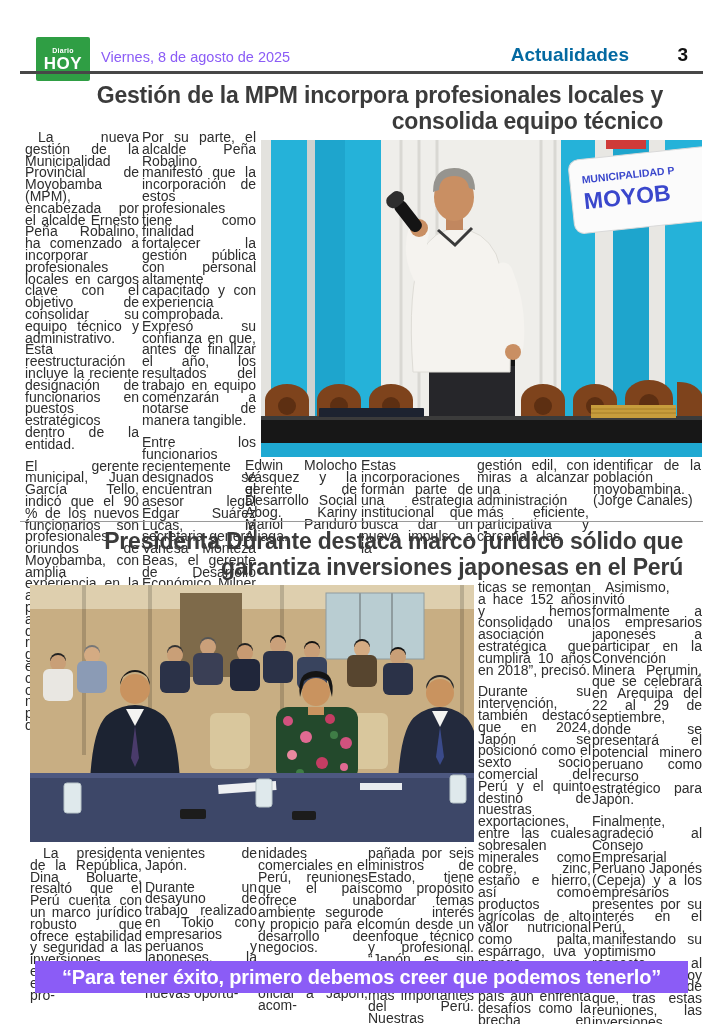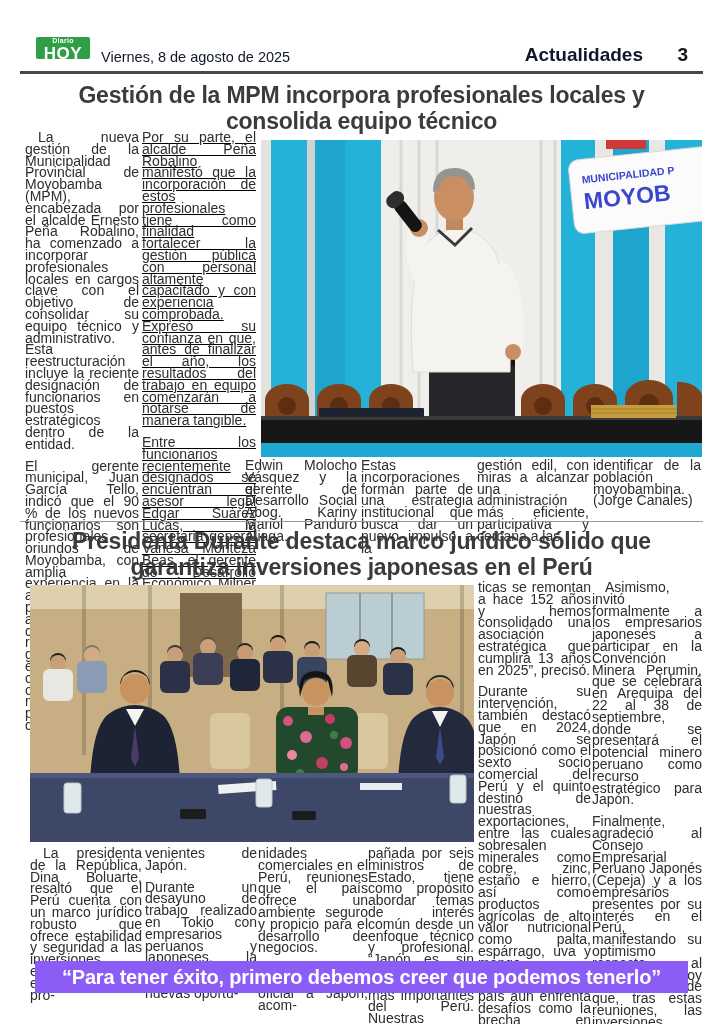--- a/index.html
+++ b/index.html
@@ -1,41 +1,41 @@
 <!DOCTYPE html>
 <html lang="es"><head>
 <meta charset="utf-8">
 <style>
   html,body{margin:0;padding:0;background:#f2f2f2;}
   .page{position:relative;width:723px;height:1024px;background:#ffffff;
         font-family:"Liberation Sans",sans-serif;overflow:hidden;margin:0 auto;}
 
   
-  .logo{position:absolute;left:36px;top:37px;width:54px;height:22px;background:#2f9e44;
-        color:#fff;display:flex;flex-direction:column;align-items:center;
+  .logo{position:absolute;left:36px;top:37px;width:54px;height:44px;background:#2f9e44;
+        color:#fff;display:flex;flex-direction:column;align-items:center;justify-content:center;
         border-radius:2px;}
   .logo-top{font-size:7px;font-weight:bold;line-height:8px;letter-spacing:.3px;}
   .logo-main{font-size:17px;font-weight:bold;line-height:17px;letter-spacing:.6px;}
-  .date{position:absolute;left:101px;top:49px;font-size:14.5px;color:#0f172a;}
-  .section{position:absolute;right:80px;top:44px;font-size:19px;font-weight:bold;color:#0f172a;}
+  .date{position:absolute;left:101px;top:49px;font-size:14.5px;color:#8b5cf6;}
+  .section{position:absolute;right:94px;top:44px;font-size:19px;font-weight:bold;color:#0369a1;}
   .pagenum{position:absolute;right:35px;top:44px;font-size:19px;font-weight:bold;color:#111;}
   .rule{position:absolute;left:20px;right:20px;top:71px;height:3px;background:#474747;}
   .thinrule{position:absolute;left:20px;right:20px;top:521px;height:1px;background:#9a9a9a;}
 
   
-  .headline{position:absolute;margin:0;text-align:center;font-weight:bold;color:#3b3b3b;letter-spacing:-0.2px;}
+  .headline{position:absolute;margin:0;text-align:right;font-weight:bold;color:#3b3b3b;letter-spacing:-0.2px;}
   .h1a{left:60px;top:83px;width:603px;font-size:23px;line-height:25.5px;}
   .h2a{left:40px;top:528px;width:643px;font-size:23px;line-height:26px;}
 
   
   .col{position:absolute;}
   .col p{margin:0 0 10px 0;font-size:14px;line-height:11.8px;text-align:justify;color:#2d2d2d;}
   .ind{text-indent:13px;}
   .colA{left:25px;top:132px;width:114px;}
-  .colB{left:142px;top:132px;width:114px;text-decoration:underline;}
+  .colB{left:142px;top:132px;width:114px;}
   .cap{top:460px;width:112px;}
   .cap1{left:245px;} .cap2{left:361px;} .cap3{left:477px;} .cap4{left:593px;width:108px;}
   .colR1{left:478px;top:582px;width:113px;}
   .colR2{left:592px;top:582px;width:110px;}
   .brow{top:848px;width:112px;}
   .b1{left:30px;} .b2{left:145px;} .b3{left:258px;width:110px;} .b4{left:368px;width:106px;}
 
   
   .photo{position:absolute;display:block;}
   .photo1{left:261px;top:140px;}
@@ -265,27 +265,27 @@
     <rect x="150" y="224" width="26" height="10" rx="2" fill="#1c1c1c"></rect>
     <rect x="262" y="226" width="24" height="9" rx="2" fill="#1c1c1c"></rect>
     <g fill="#dfe9ec" stroke="#b8c4c8">
       <rect x="34" y="198" width="17" height="30" rx="3"></rect>
       <rect x="226" y="194" width="16" height="28" rx="3"></rect>
       <rect x="420" y="190" width="16" height="28" rx="3"></rect>
     </g>
   </svg>
 
   <div class="col colR1">
-    <p>ticas se remontan a hace 152 años y hemos consolidado una asociación estratégica que cumplirá 13 años en 2025”, precisó.</p>
+    <p>ticas se remontan a hace 152 años y hemos consolidado una asociación estratégica que cumplirá 10 años en 2018”, precisó.</p>
     <p>Durante su intervención, también destacó que en 2024, Japón se posicionó como el sexto socio comercial del Perú y el quinto destino de nuestras exportaciones, entre las cuales sobresalen minerales como cobre, zinc, estaño e hierro, así como productos agrícolas de alto valor nutricional como palta, espárrago, uva y mango.</p>
     <p>Reconoció que el país aún enfrenta desafíos como la brecha en infraestructura, lo que —según señaló— demanda una inversión sostenible y de calidad para construir carreteras, puentes, centros educativos y hospitales que ayuden a reducir la desigualdad y la pobreza.</p>
     <p>La jefa de Estado expre-</p>
   </div>
   <div class="col colR2">
-    <p class="ind">Asimismo, invitó formalmente a los empresarios japoneses a participar en la Convención Minera Perumin, que se celebrará en Arequipa del 22 al 38 de septiembre, donde se presentará el potencial minero peruano como recurso estratégico para Japón.</p>
+    <p class="ind">Asimismo, invitó formalmente a los empresarios japoneses a participar en la Convención Minera Perumin, que se celebrará en Arequipa del 22 al 29 de septiembre, donde se presentará el potencial minero peruano como recurso estratégico para Japón.</p>
     <p>Finalmente, agradeció al Consejo Empresarial Peruano Japonés (Cepeja) y a los empresarios presentes por su interés en el Perú, manifestando su optimismo respecto al futuro: “Estoy convencida de que, tras estas reuniones, las inversiones japonesas llegarán al Perú de forma masiva”, concluyó la presidenta.</p>
   </div>
 
   <div class="col brow b1">
     <p class="ind">La presidenta de la República, Dina Boluarte, resaltó que el Perú cuenta con un marco jurídico robusto que ofrece estabilidad y seguridad a las inversiones extranjeras, en especial a trabajo pro-</p>
   </div>
   <div class="col brow b2">
     <p>venientes de Japón.</p>
     <p>Durante un desayuno de trabajo realizado en Tokio con empresarios peruanos y japoneses, la mandataria invitó a identificar nuevas oportu-</p>
   </div>

